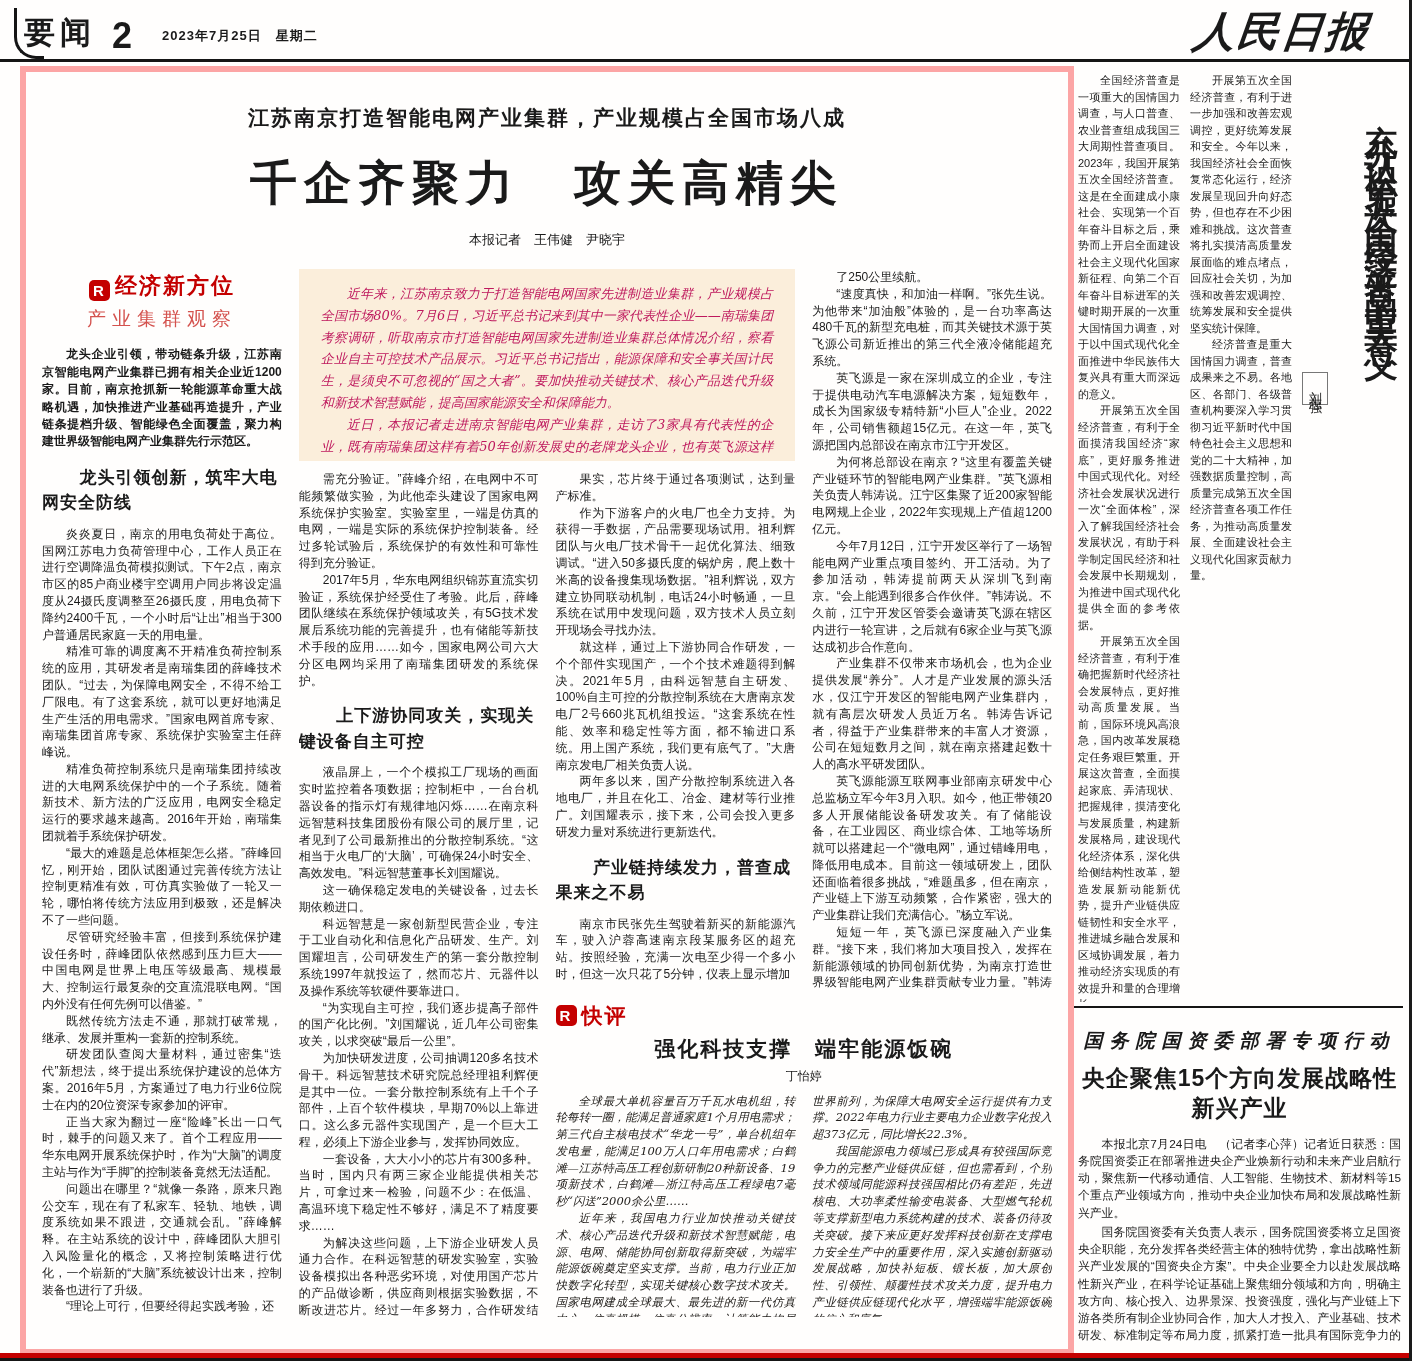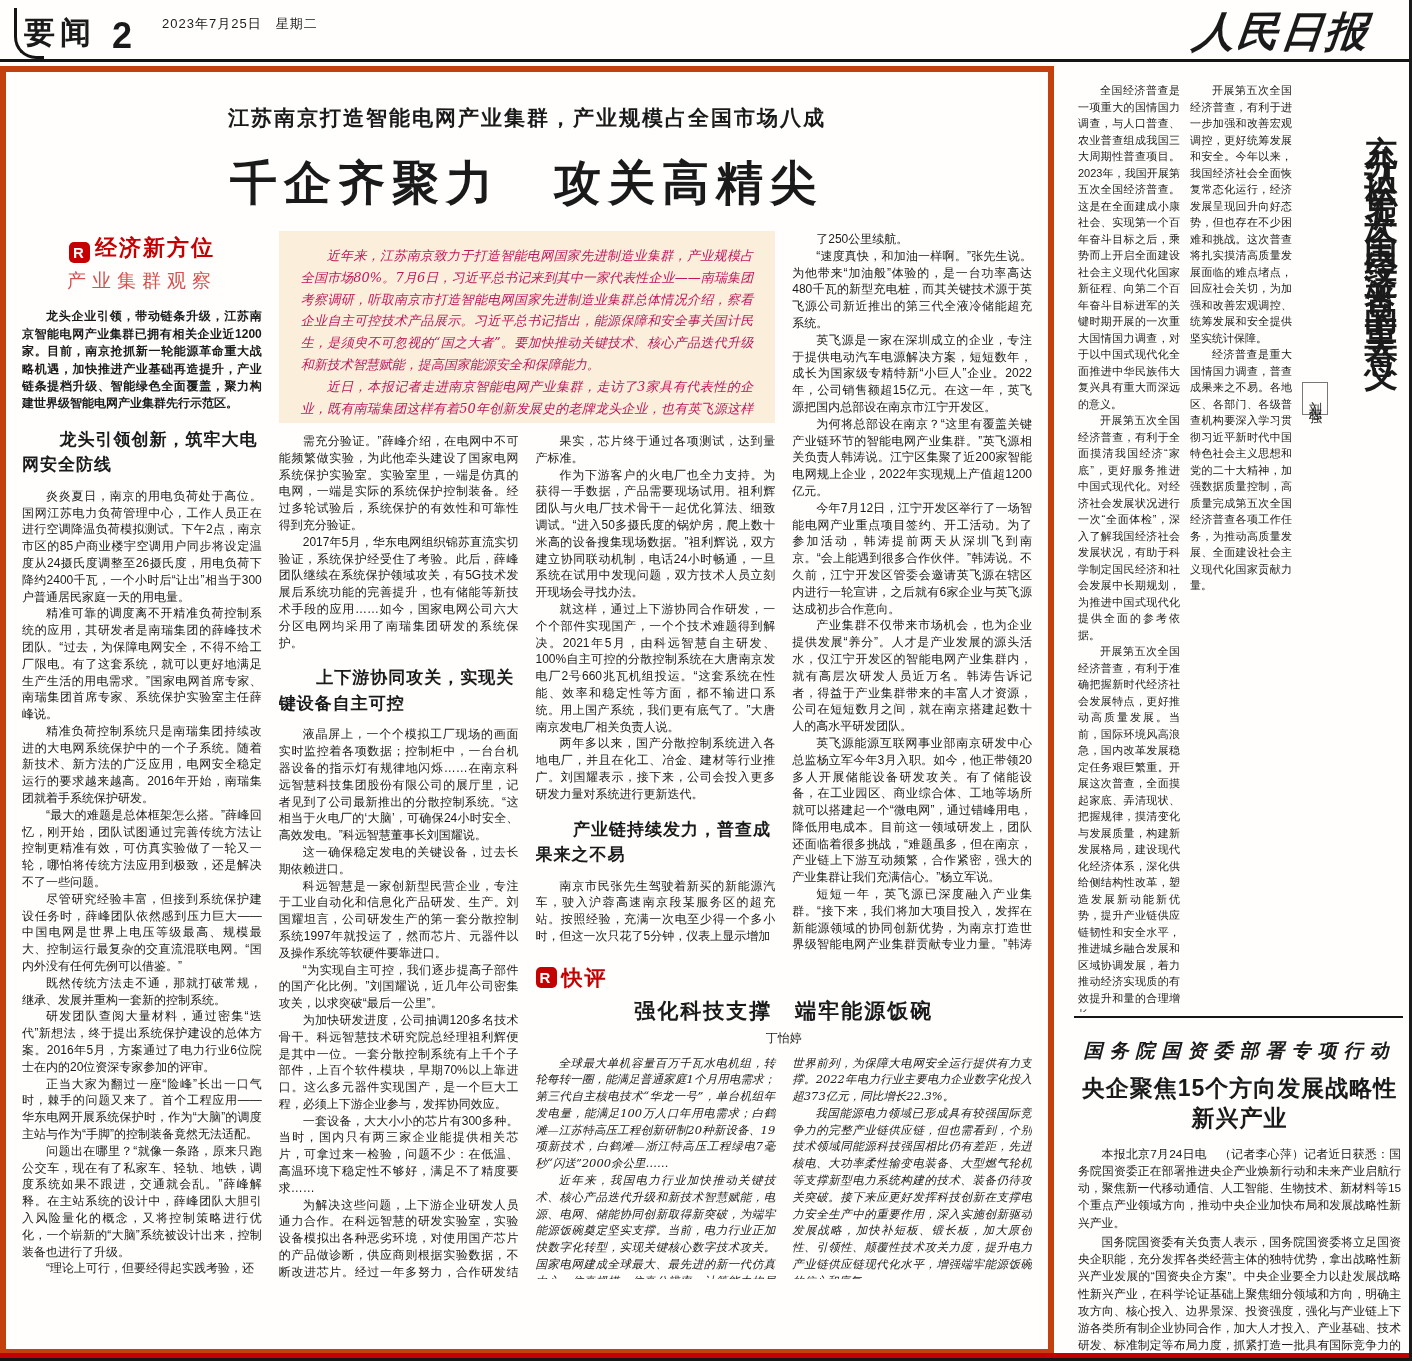--- a/index.html
+++ b/index.html
@@ -7,27 +7,27 @@
         font-family:"Liberation Sans",sans-serif;color:#1a1a1a;overflow:hidden;
         box-sizing:border-box;border-right:3px solid #1a1a1a;}
   
   .top{position:relative;height:62px;border-bottom:3px solid #151515;
        display:flex;align-items:flex-end;box-sizing:border-box;}
   .corner{position:absolute;left:14px;top:8px;width:30px;height:51px;
           border-left:3px solid #151515;border-bottom:3px solid #151515;
           border-bottom-left-radius:22px;box-sizing:border-box;}
   .section-name{font-size:31px;font-weight:bold;margin-left:24px;letter-spacing:5px;padding-bottom:5px;}
   .pagenum{font-size:36px;font-weight:bold;margin-left:16px;padding-bottom:2px;}
-  .date{font-size:13px;font-weight:normal;margin-left:30px;padding-bottom:26px;letter-spacing:1px;}
+  .date{font-size:13px;font-weight:bold;margin-left:30px;padding-bottom:14px;letter-spacing:1px;}
   .masthead{margin-left:auto;margin-right:40px;font-family:"DejaVu Serif",serif;
             font-style:italic;font-weight:bold;font-size:42px;line-height:1;
             padding-bottom:6px;transform:skewX(-6deg);letter-spacing:2px;}
   
-  .red-box{position:absolute;left:0;top:66px;width:1054px;height:1289px;
-           border:6px solid #c2410c;padding:6px 16px 8px;box-sizing:border-box;overflow:hidden;}
+  .red-box{position:absolute;left:20px;top:66px;width:1054px;height:1289px;
+           border:6px solid #fca5a5;padding:6px 16px 8px;box-sizing:border-box;overflow:hidden;}
   .kicker{text-align:center;font-size:21px;font-weight:bold;letter-spacing:2px;margin-top:26px;}
   .headline{text-align:center;font-size:47px;font-weight:900;letter-spacing:7px;margin:20px 0 16px;}
   .byline{text-align:center;font-size:13px;margin-bottom:20px;}
   .story-cols{display:grid;grid-template-columns:repeat(4,1fr);
               grid-template-rows:192px 1fr 318px;column-gap:17px;row-gap:10px;
               height:1048px;overflow:hidden;font-size:12px;line-height:1.4;}
   .c1{grid-area:1/1/4/2;overflow:hidden;}
   .ebox{grid-area:1/2/2/4;background:#fbeedb;padding:14px 22px;box-sizing:border-box;
         overflow:hidden;font-family:"DejaVu Serif",serif;font-style:italic;
         font-size:13px;line-height:1.68;color:#be185d;}
@@ -47,21 +47,21 @@
   .subhead{font-size:17px;font-weight:bold;line-height:1.5;margin:14px 0 10px;
            text-indent:2.2em;letter-spacing:1px;}
   
   .kp-head{display:flex;align-items:center;color:#c40000;font-weight:bold;
            font-size:21px;letter-spacing:2px;margin:2px 0 4px;}
   .kp-title{font-size:21px;font-weight:bold;text-align:center;letter-spacing:2px;margin:4px 0 4px;}
   .kp-author{text-align:center;font-size:12px;margin-bottom:8px;}
   .kp-body{columns:2;column-gap:17px;font-family:"DejaVu Serif",serif;font-style:italic;
            font-size:11.5px;line-height:1.46;color:#23201d;}
   
-  .sidebar{position:absolute;left:1072px;top:66px;width:333px;height:1289px;
+  .sidebar{position:absolute;left:1072px;top:56px;width:333px;height:1289px;
            box-sizing:border-box;overflow:hidden;}
   .essay{height:946px;display:flex;gap:10px;overflow:hidden;padding:16px 2px 0 6px;box-sizing:border-box;}
   .es-col{width:102px;flex:0 0 auto;font-size:11px;line-height:1.5;overflow:hidden;}
   .es-author-col{width:24px;flex:0 0 auto;position:relative;}
   .es-author{position:absolute;top:300px;left:0;border:1px solid #777;
              writing-mode:vertical-rl;font-size:13px;padding:8px 3px;letter-spacing:5px;}
   .es-headline{flex:1;writing-mode:vertical-rl;font-size:33px;font-weight:900;
                letter-spacing:13px;padding-top:26px;box-sizing:border-box;text-align:left;margin:0 auto;}
   .divider{border-top:2px solid #151515;margin:4px 2px 10px;}
   .ba{padding:2px 4px 0 6px;}
@@ -84,20 +84,21 @@
     <div class="corner"></div>
     <div class="section-name">要闻</div>
     <div class="pagenum">2</div>
     <div class="date">2023年7月25日　星期二</div>
     <div class="masthead">人民日报</div>
   </div>
 
   <div class="red-box">
     <div class="kicker">江苏南京打造智能电网产业集群，产业规模占全国市场八成</div>
     <div class="headline">千企齐聚力　攻关高精尖</div>
+    <div class="byline">本报记者　王伟健　尹晓宇</div>
 
     <div class="story-cols">
 
       <div class="c1">
         <div class="badge">
           <div class="badge-l1">
             <span class="logo">R</span><span>经济新方位</span>
           </div>
           <div class="badge-l2">产业集群观察</div>
         </div>

